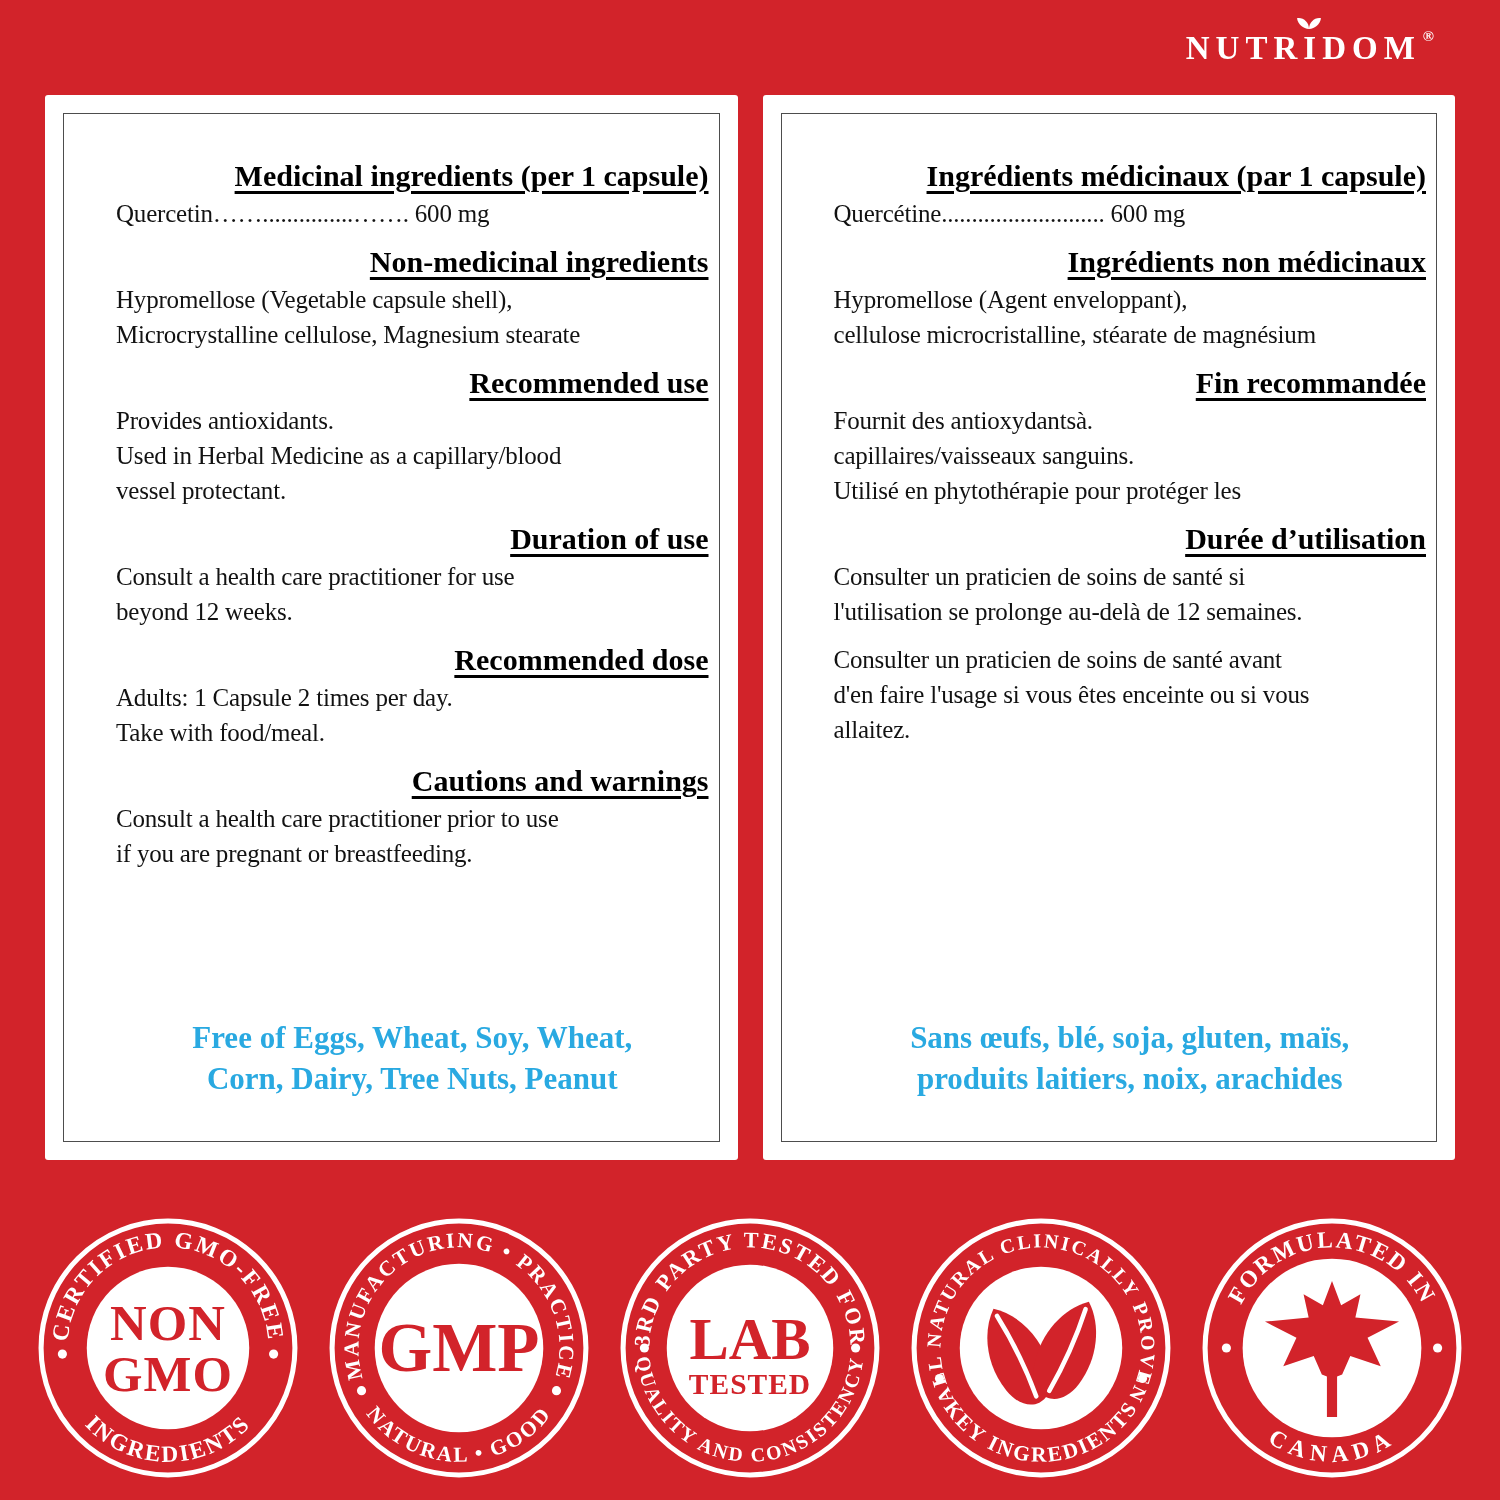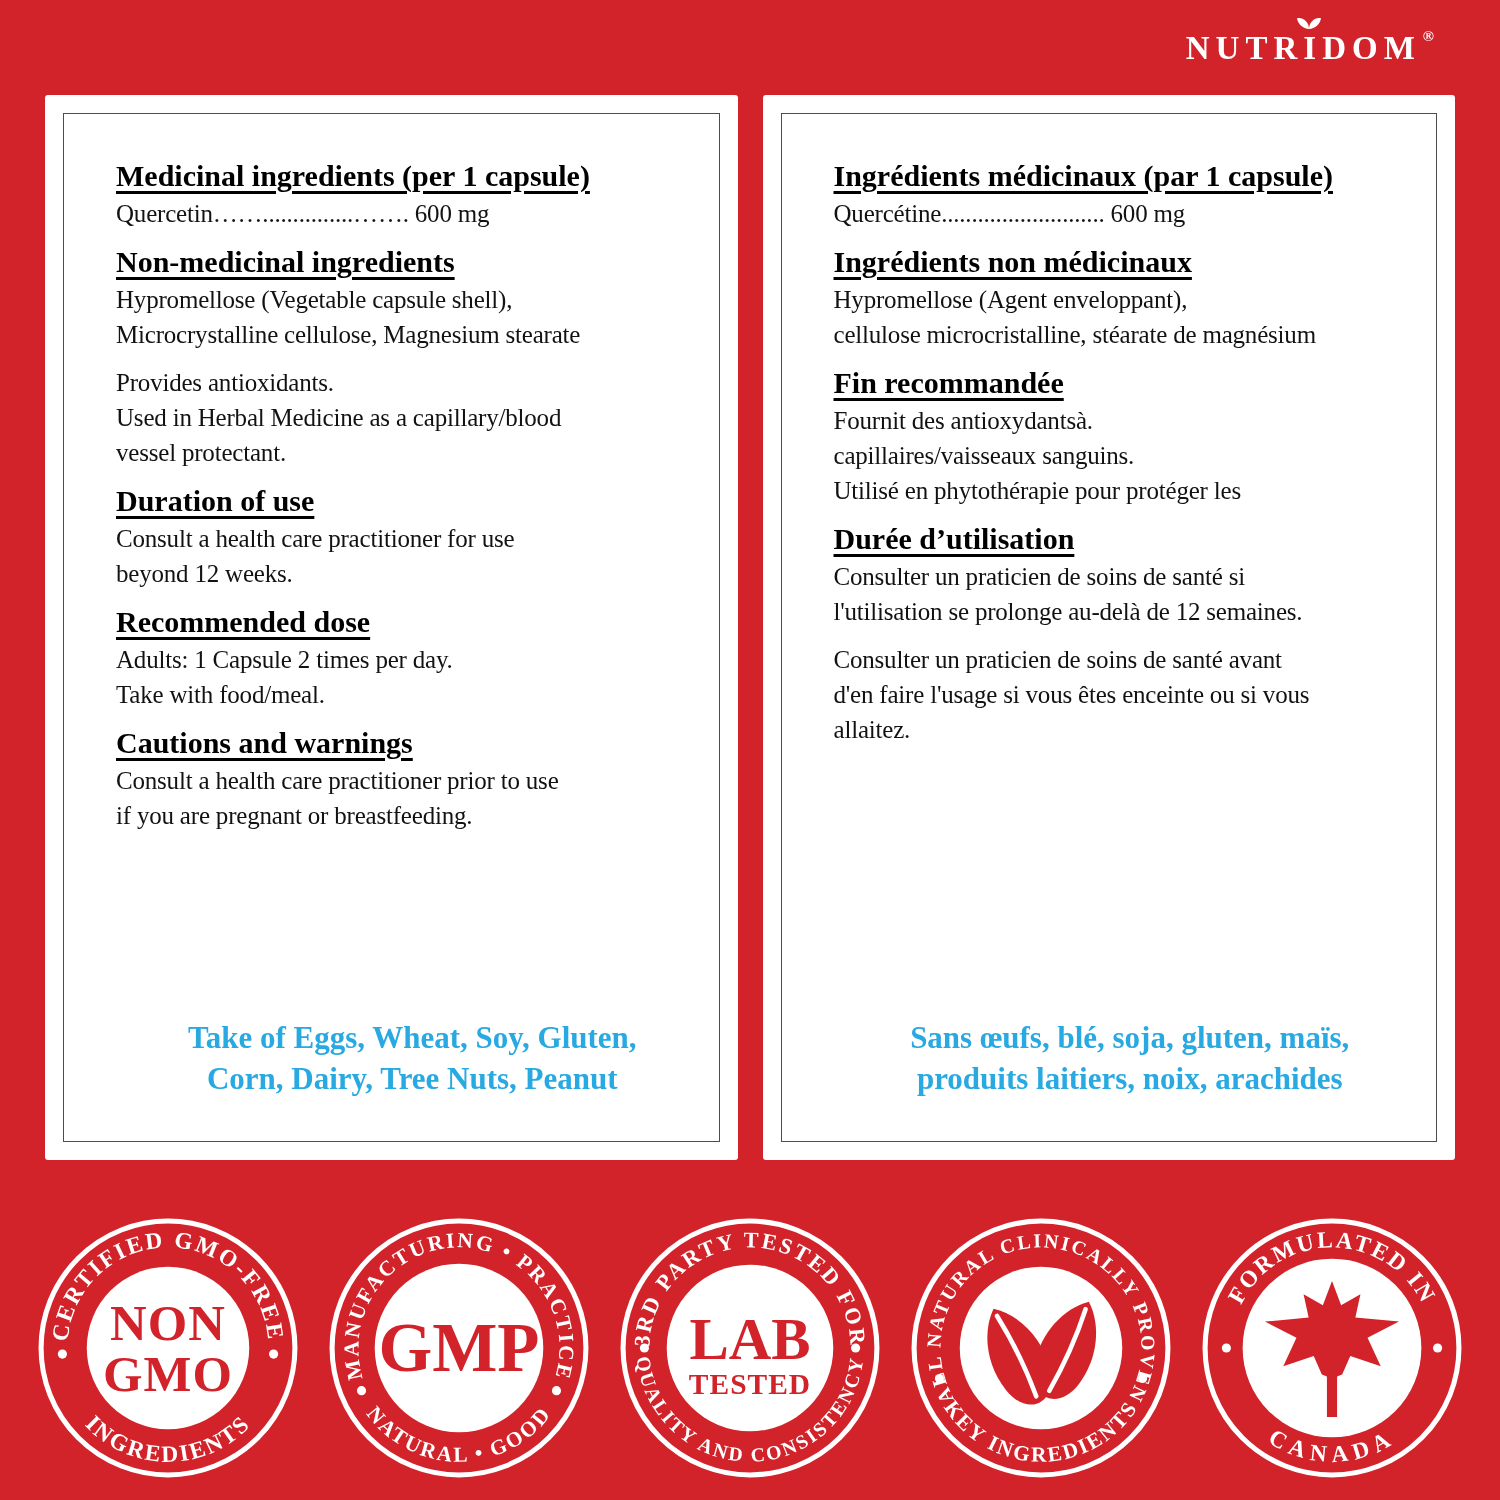--- a/index.html
+++ b/index.html
@@ -33,20 +33,21 @@
     border:1.5px solid #4d4d4d;
     padding:44px 10px 0 52px;
     display:flex; flex-direction:column; overflow:hidden;
   }
   .section { margin-bottom:13px; }
   .heading {
     margin:0 0 3px 0; font-size:30px; line-height:35px; color:#000;
     font-weight:bold; text-decoration:underline;
     text-decoration-thickness:2.5px; text-underline-offset:5px;
     white-space:nowrap;
+    text-align:right;
   }
   .line {
     margin:0; font-size:25px; line-height:35px; color:#121212;
     white-space:nowrap; letter-spacing:-0.2px;
   }
   .allergen {
     margin-top:auto; margin-bottom:42px; text-align:center;
     color:#29a9e1; font-weight:bold; font-size:31px; line-height:41px;
   }
   .allergen p { margin:0; }
@@ -87,41 +88,42 @@
         <div class="section">
           <h3 class="heading">Medicinal ingredients (per 1 capsule)</h3>
           <p class="line">Quercetin……...............……. 600 mg</p>
         </div>
         <div class="section">
           <h3 class="heading">Non-medicinal ingredients</h3>
           <p class="line">Hypromellose (Vegetable capsule shell),</p>
           <p class="line">Microcrystalline cellulose, Magnesium stearate</p>
         </div>
         <div class="section">
+          <h3 class="heading">Recommended use</h3>
           <p class="line">Provides antioxidants.</p>
           <p class="line">Used in Herbal Medicine as a capillary/blood</p>
           <p class="line">vessel protectant.</p>
         </div>
         <div class="section">
           <h3 class="heading">Duration of use</h3>
           <p class="line">Consult a health care practitioner for use</p>
           <p class="line">beyond 12 weeks.</p>
         </div>
         <div class="section">
           <h3 class="heading">Recommended dose</h3>
           <p class="line">Adults: 1 Capsule 2 times per day.</p>
           <p class="line">Take with food/meal.</p>
         </div>
         <div class="section">
           <h3 class="heading">Cautions and warnings</h3>
           <p class="line">Consult a health care practitioner prior to use</p>
           <p class="line"> if you are pregnant or breastfeeding.</p>
         </div>
         <div class="allergen">
-          <p>Take of Eggs, Wheat, Soy, Gluten,</p>
+          <p>Free of Eggs, Wheat, Soy, Wheat,</p>
           <p>Corn, Dairy, Tree Nuts, Peanut</p>
         </div>
       </div>
     </section>
 
     <section class="panel">
       <div class="panel-inner">
         <div class="section">
           <h3 class="heading">Ingrédients médicinaux (par 1 capsule)</h3>
           <p class="line">Quercétine........................... 600 mg</p>

